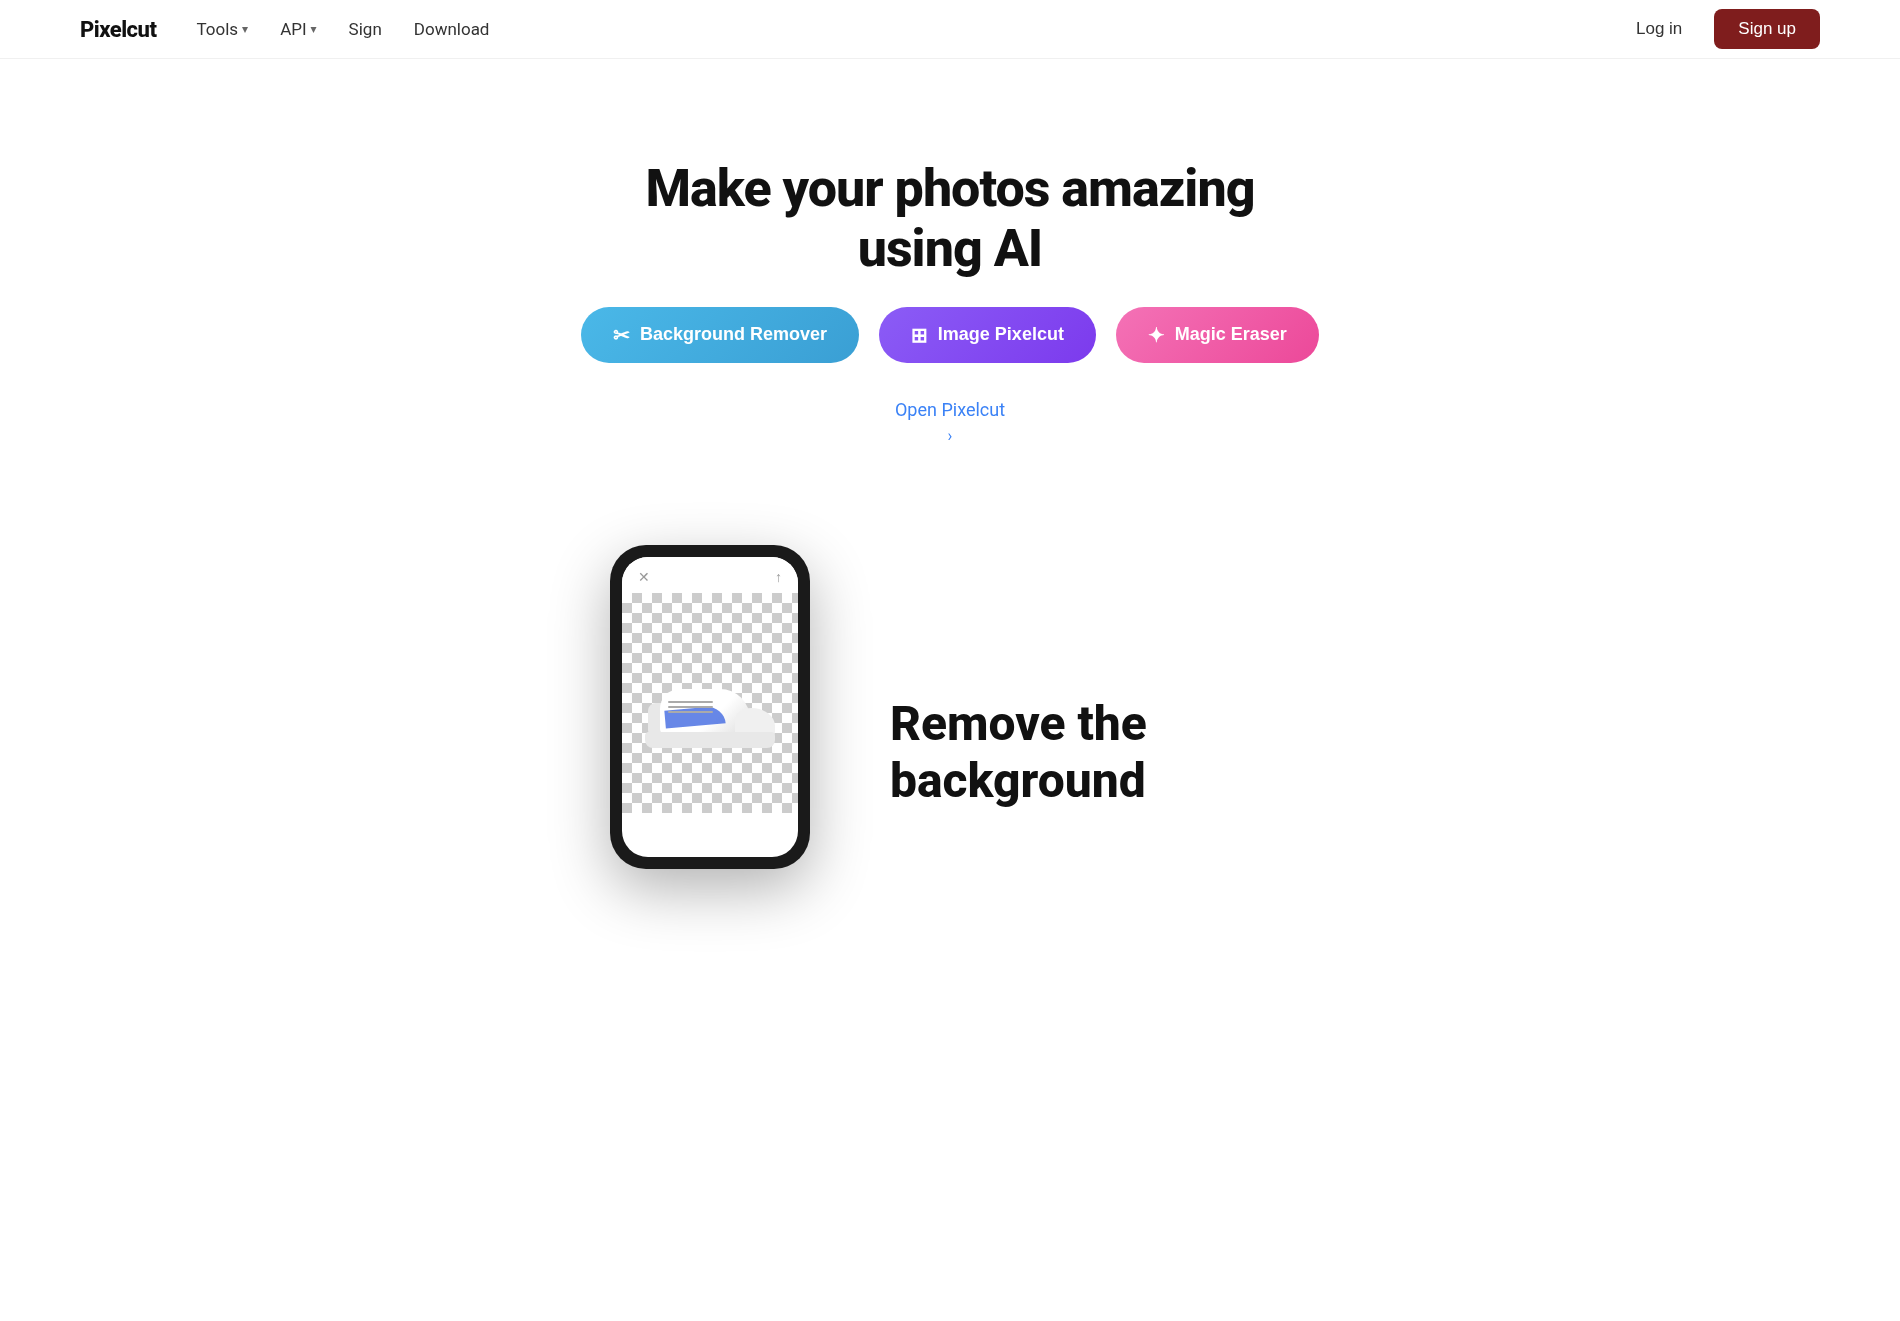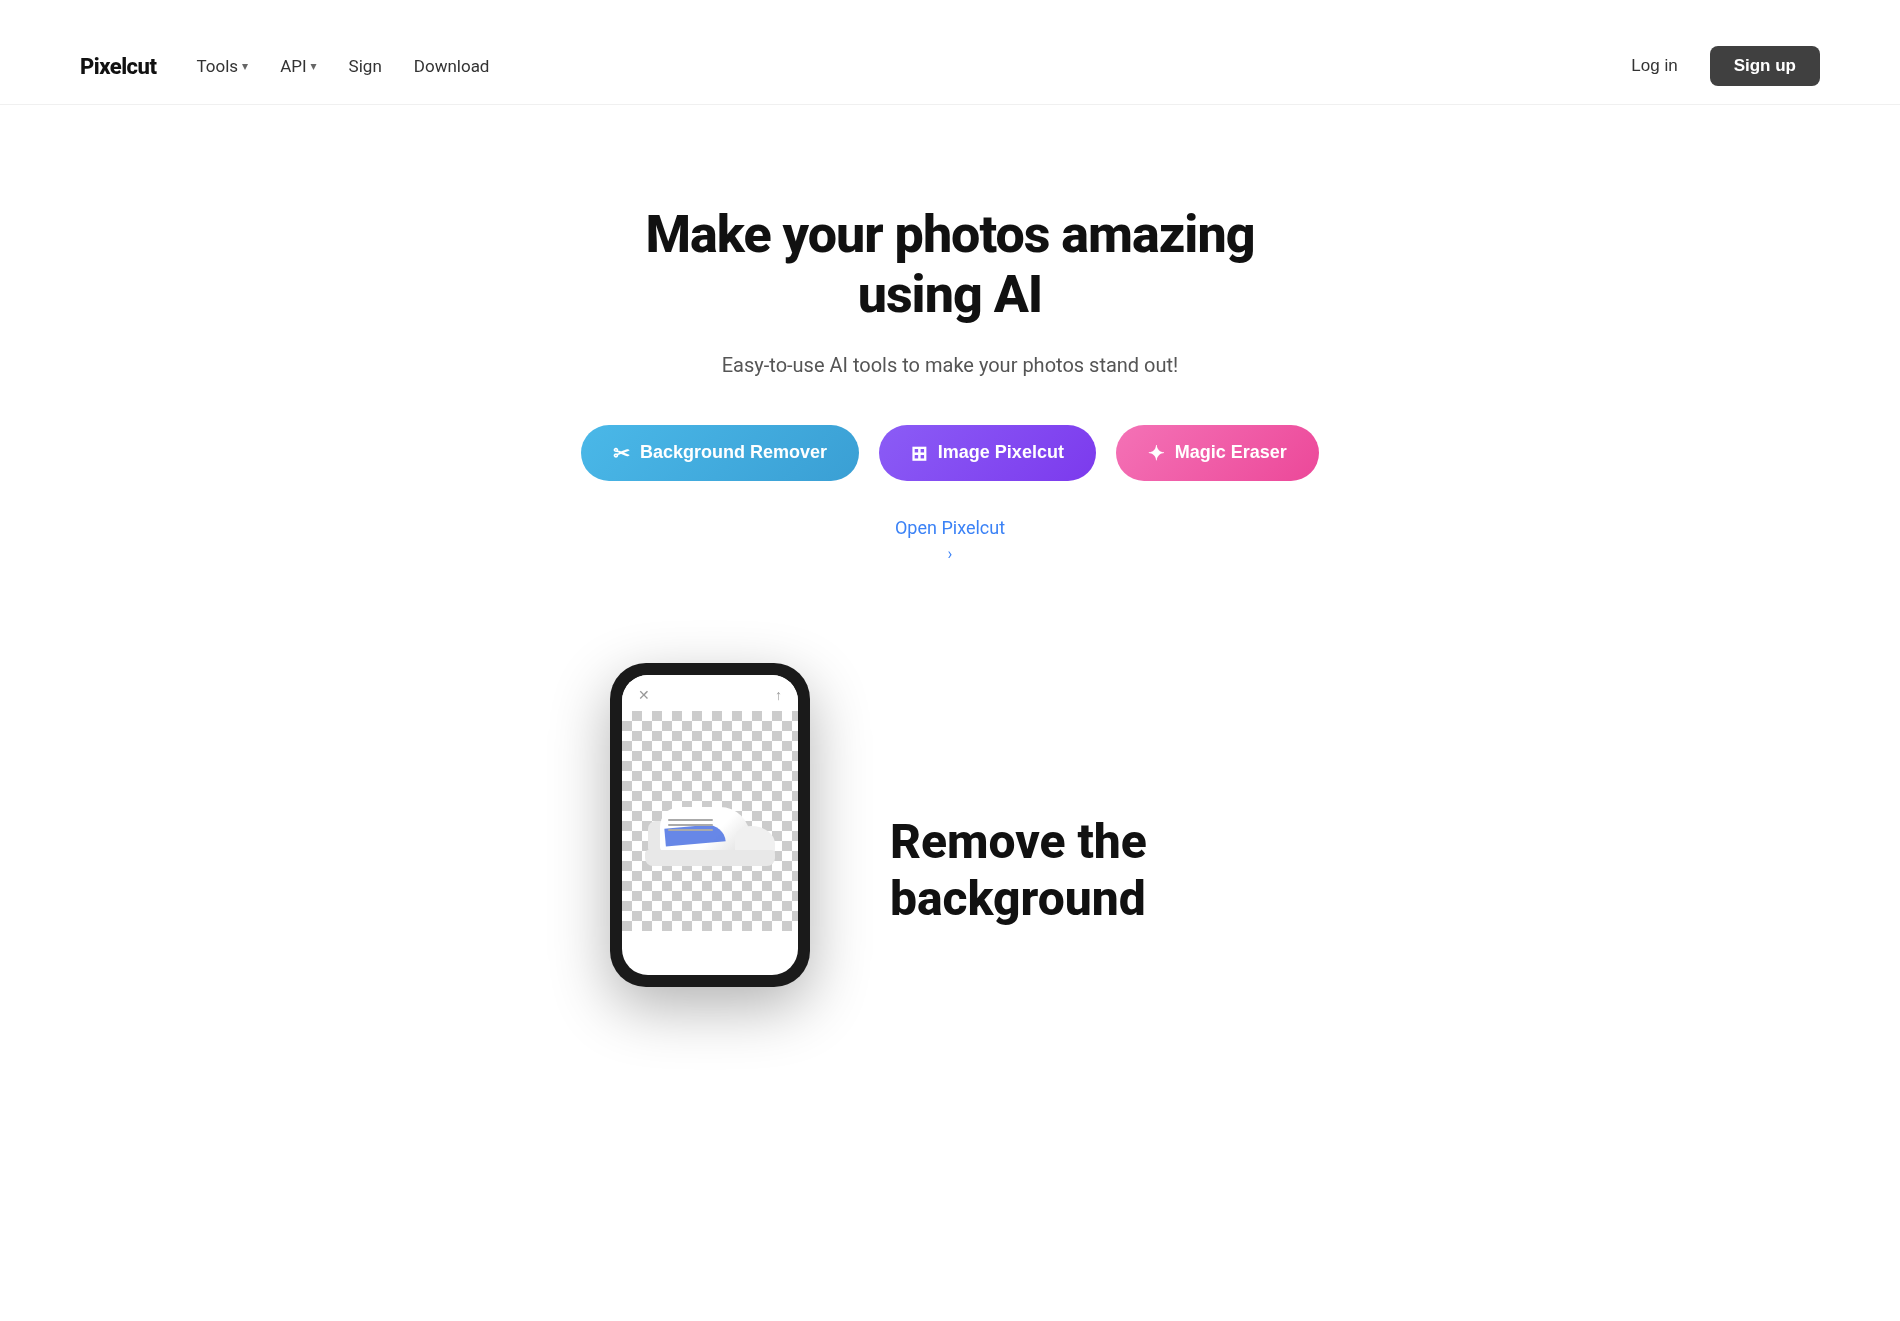--- a/index.html
+++ b/index.html
@@ -15,23 +15,22 @@
       width: 1900px;
       min-height: 1321px;
     }
 
     
     header {
       display: flex;
       align-items: center;
       justify-content: space-between;
       padding: 0 80px;
-      height: 77px;
+      height: 59px;
       border-bottom: 1px solid #f0f0f0;
-      margin-top: 28px;
     }
 
     .header-left {
       display: flex;
       align-items: center;
       gap: 40px;
     }
 
     .logo {
       font-size: 22px;
@@ -71,26 +70,26 @@
       color: #333;
       background: none;
       border: none;
       cursor: pointer;
       padding: 8px 16px;
     }
 
     .btn-signup {
       font-size: 17px;
       color: #fff;
-      background: #404040;
+      background: #7f1d1d;
       border: none;
       border-radius: 8px;
       cursor: pointer;
       padding: 10px 24px;
-      font-weight: 700;
+      font-weight: 400;
     }
 
     
     .hero {
       display: flex;
       flex-direction: column;
       align-items: center;
       padding: 100px 40px 60px;
       text-align: center;
     }
@@ -321,21 +320,20 @@
     <button class="btn-login">Log in</button>
     <button class="btn-signup">Sign up</button>
   </div>
 </header>
 
 <section class="hero">
   <h1 class="hero-title">
     <span>Make your photos amazing</span><br>
     <span>using AI</span>
   </h1>
-  <p class="hero-subtitle">Easy-to-use AI tools to make your photos stand out!</p>
 
   <div class="hero-buttons">
     <button class="btn-tool btn-bg-remover">
       <span class="icon">✂</span>
       <span>Background Remover</span>
     </button>
     <button class="btn-tool btn-upscaler">
       <span class="icon">⊞</span>
       <span>Image Pixelcut</span>
     </button>

